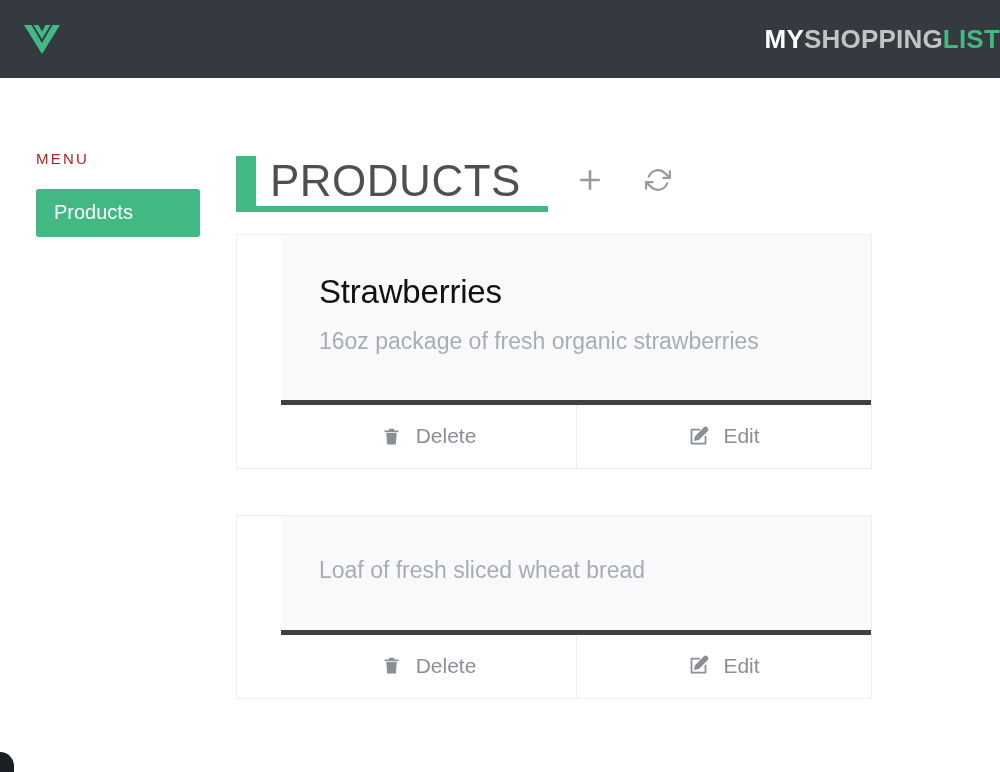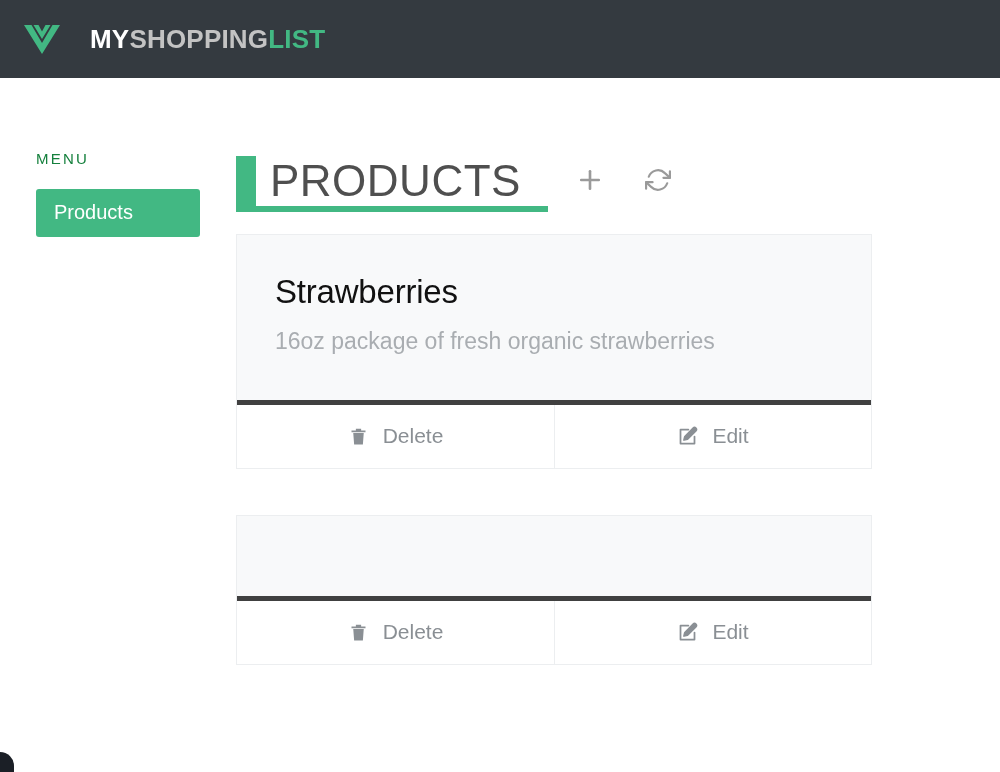--- a/index.html
+++ b/index.html
@@ -12,20 +12,21 @@
     font-family: "Liberation Sans", sans-serif;
   }
 
   
   .navbar {
     height: 78px;
     background: #343a40;
     display: flex;
     align-items: center;
     padding-left: 16px;
+    justify-content: space-between;
   }
   .brand-logo {
     width: 36px;
     height: 36px;
     display: block;
     margin-right: 34px;
     margin-left: 4px;
   }
   .brand-text {
     font-size: 26px;
@@ -47,21 +48,21 @@
 
   
   .sidebar {
     width: 236px;
     flex: 0 0 236px;
     padding-top: 72px;
     padding-left: 36px;
   }
   .menu-label {
     font-size: 15px;
-    color: #15803d;
+    color: #b91c1c;
     letter-spacing: 2.2px;
     margin-bottom: 22px;
   }
   .menu-list { list-style: none; }
   .menu-item {
     font-size: 20px;
     color: #343a40;
     padding: 12px 0 13px 18px;
     border-radius: 3px;
     cursor: pointer;
@@ -135,20 +136,21 @@
     padding: 0;
   }
 
   
   .cards { margin-top: 22px; }
   .card {
     width: 636px;
     background: #ffffff;
     border: 1px solid #eceef0;
     margin-bottom: 46px;
+    padding-left: 44px;
   }
   .card-body {
     background: #f8f9fa;
     padding: 38px 38px 42px 38px;
   }
   .card-title {
     font-size: 33px;
     color: #111111;
     font-weight: normal;
     line-height: 1.15;
@@ -274,20 +276,21 @@
                 <path d="M18.5 2.5a2.12 2.12 0 013 3L12 15l-4 1 1-4 9.5-9.5z" fill="#8a8f94" stroke="#8a8f94"></path>
               </svg>
             </span>
             <span>Edit</span>
           </button>
         </div>
       </article>
 
       <article class="card">
         <div class="card-body">
+          <p class="card-desc">Loaf of fresh sliced wheat bread</p>
         </div>
         <div class="card-footer">
           <button class="card-btn">
             <span>
               <svg width="21" height="21" viewBox="0 0 24 24" fill="#8a8f94" aria-hidden="true">
                 <path d="M9 3h6v2h5v2H4V5h5V3zM6 8h12l-1 13H7L6 8z"></path>
               </svg>
             </span>
             <span>Delete</span>
           </button>

